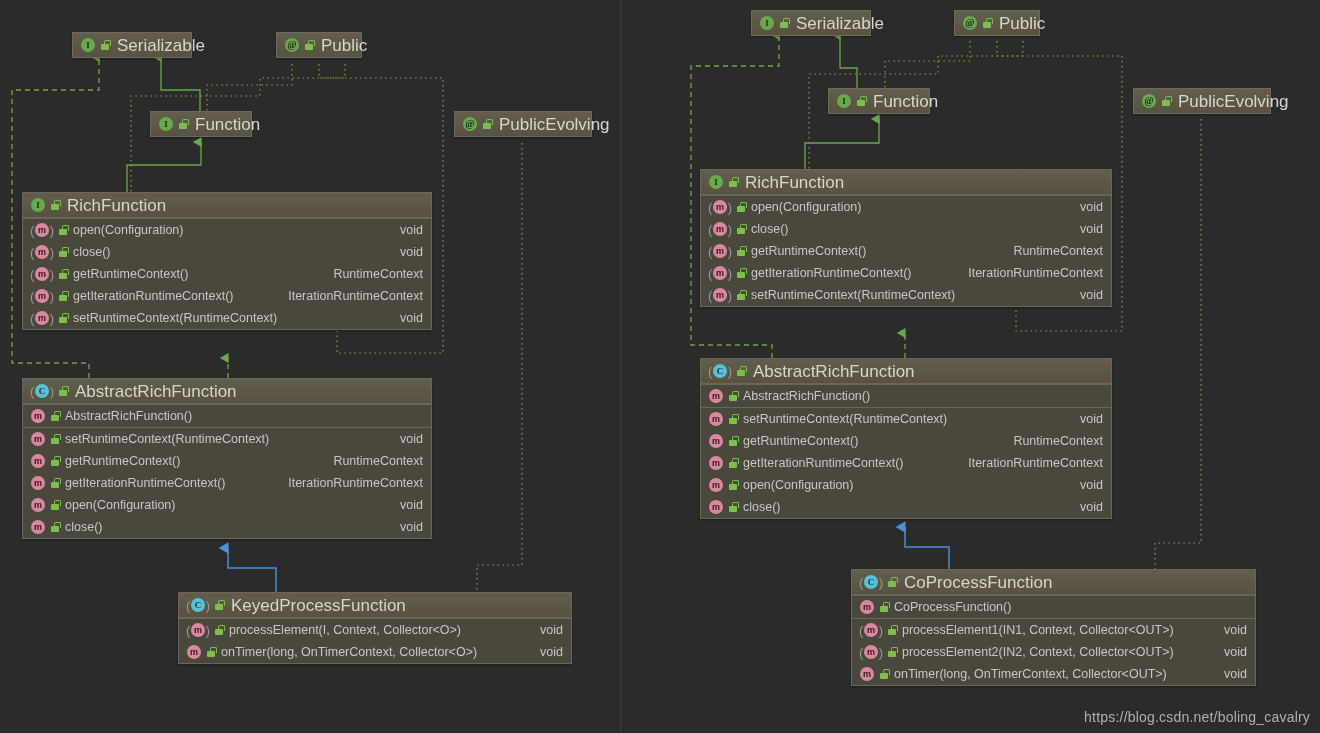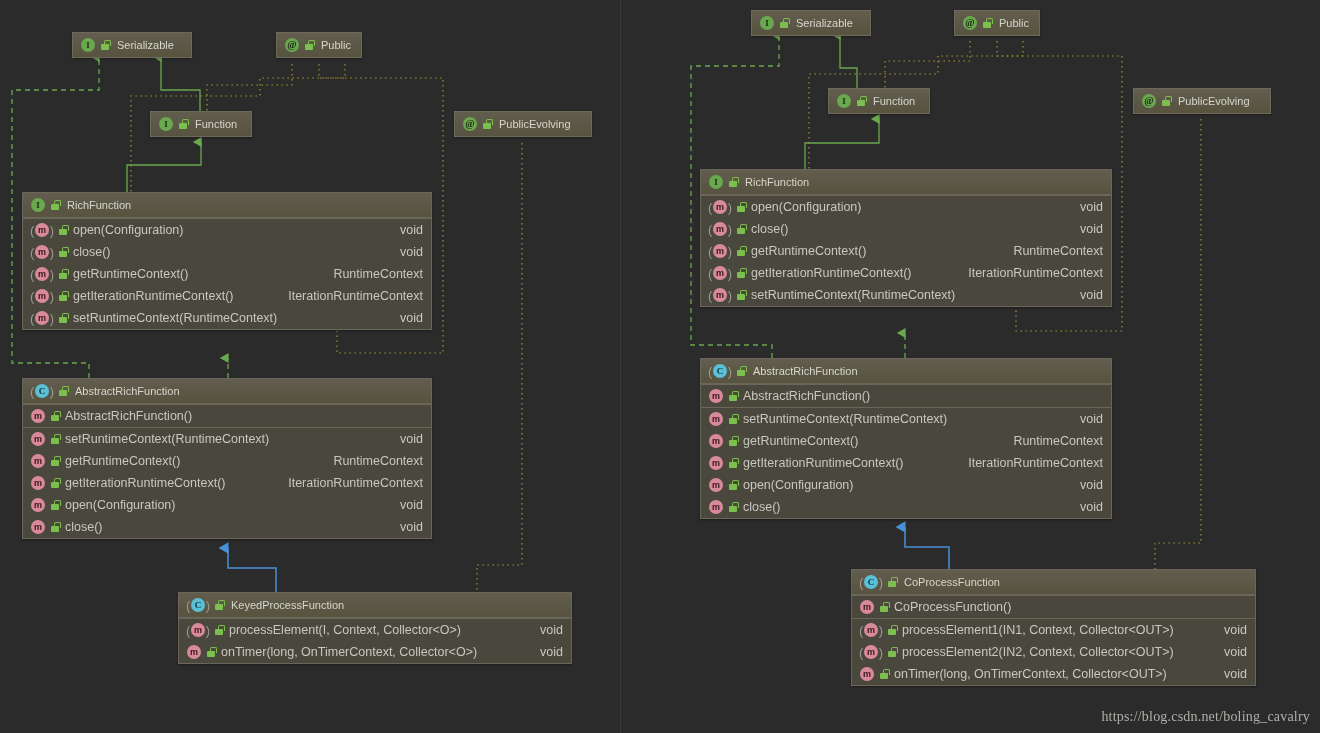--- a/index.html
+++ b/index.html
@@ -67,21 +67,21 @@
   .member .m-spacer { flex: 1 1 auto; min-width: 14px; }
   .member .m-type {
     flex: 0 0 auto;
     text-align: center;
     color: #c8c8c0;
   }
 
   .title-text {
     margin-left: 2px;
     color: #d6d6ce;
-    font-size: 11px;
+    font-size: 17px;
   }
 
   
   .ico {
     display: inline-flex;
     align-items: center;
     justify-content: center;
     flex: 0 0 auto;
     margin-right: 4px;
     position: relative;
@@ -151,21 +151,21 @@
     pointer-events: none;
   }
 
   
   .watermark {
     position: absolute;
     right: 10px;
     bottom: 8px;
     color: #b0b0aa;
     font-size: 14px;
-    font-family: Liberation Serif, serif;
+    font-family: Liberation Sans, sans-serif;
     letter-spacing: 0.2px;
   }
 </style>
 </head>
 <body>
 
 <div id="canvas">
 
   <svg id="edges" viewBox="0 0 1320 733" width="1320" height="733">
     <defs>

